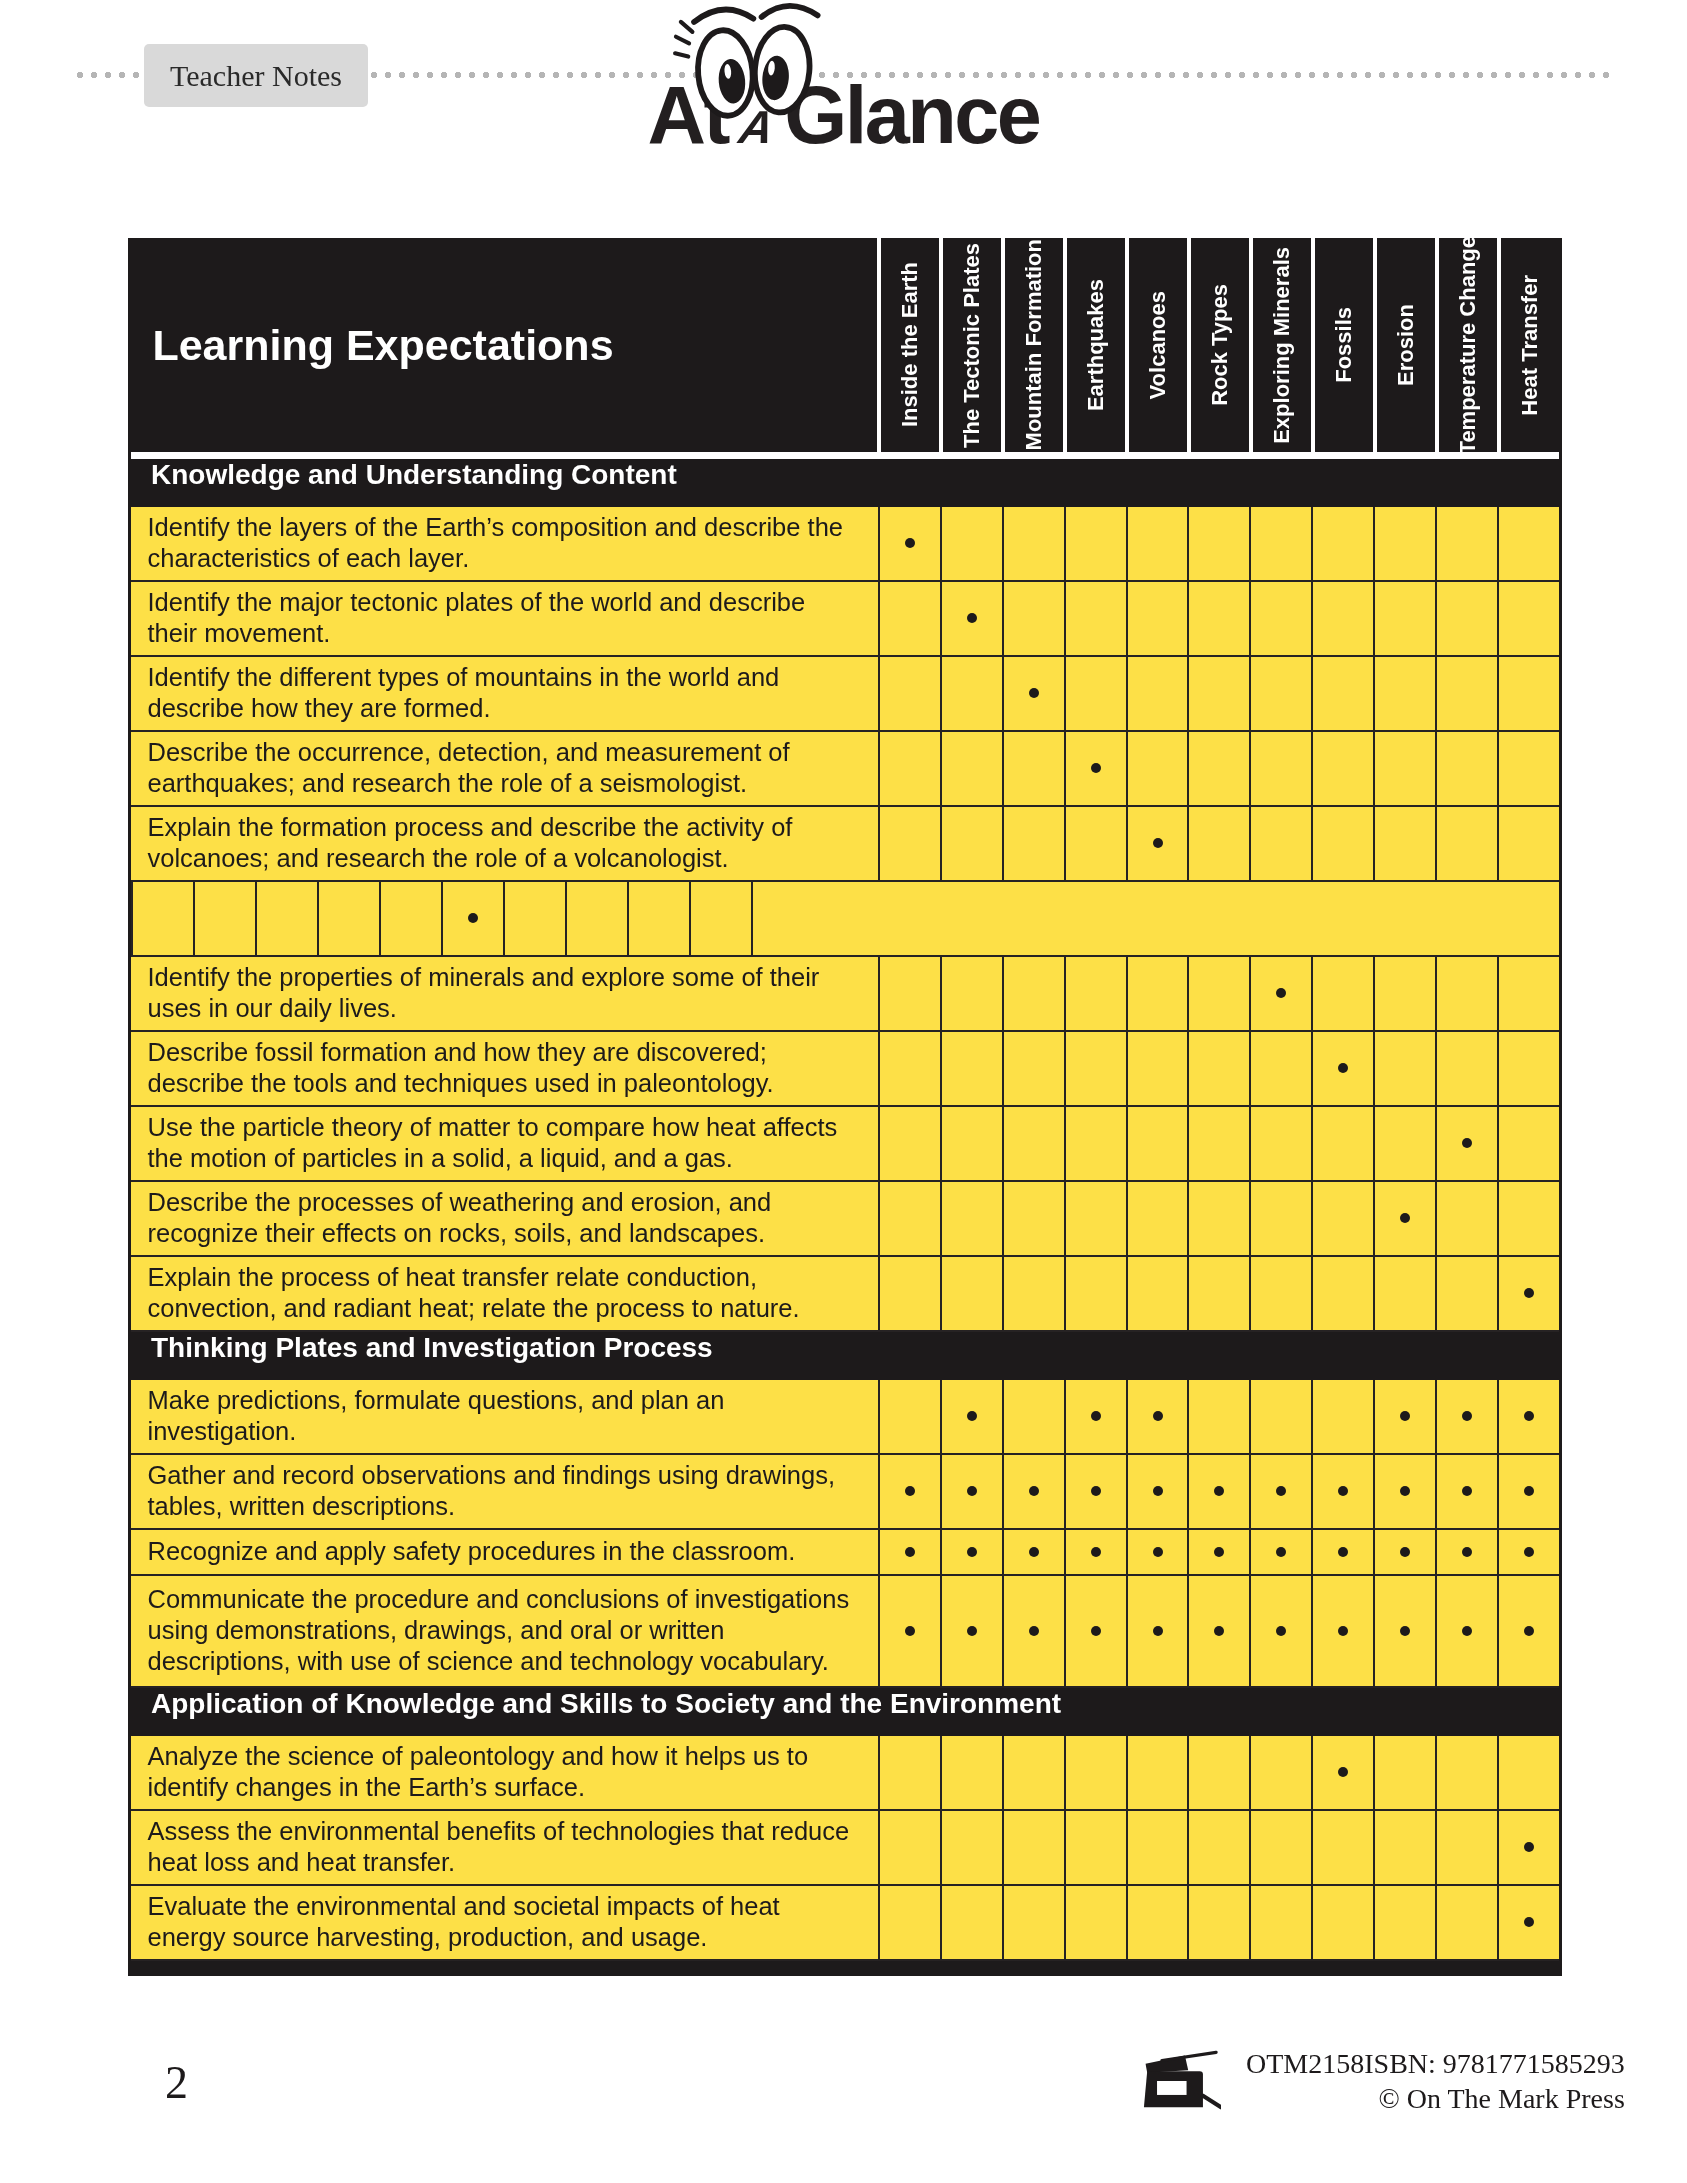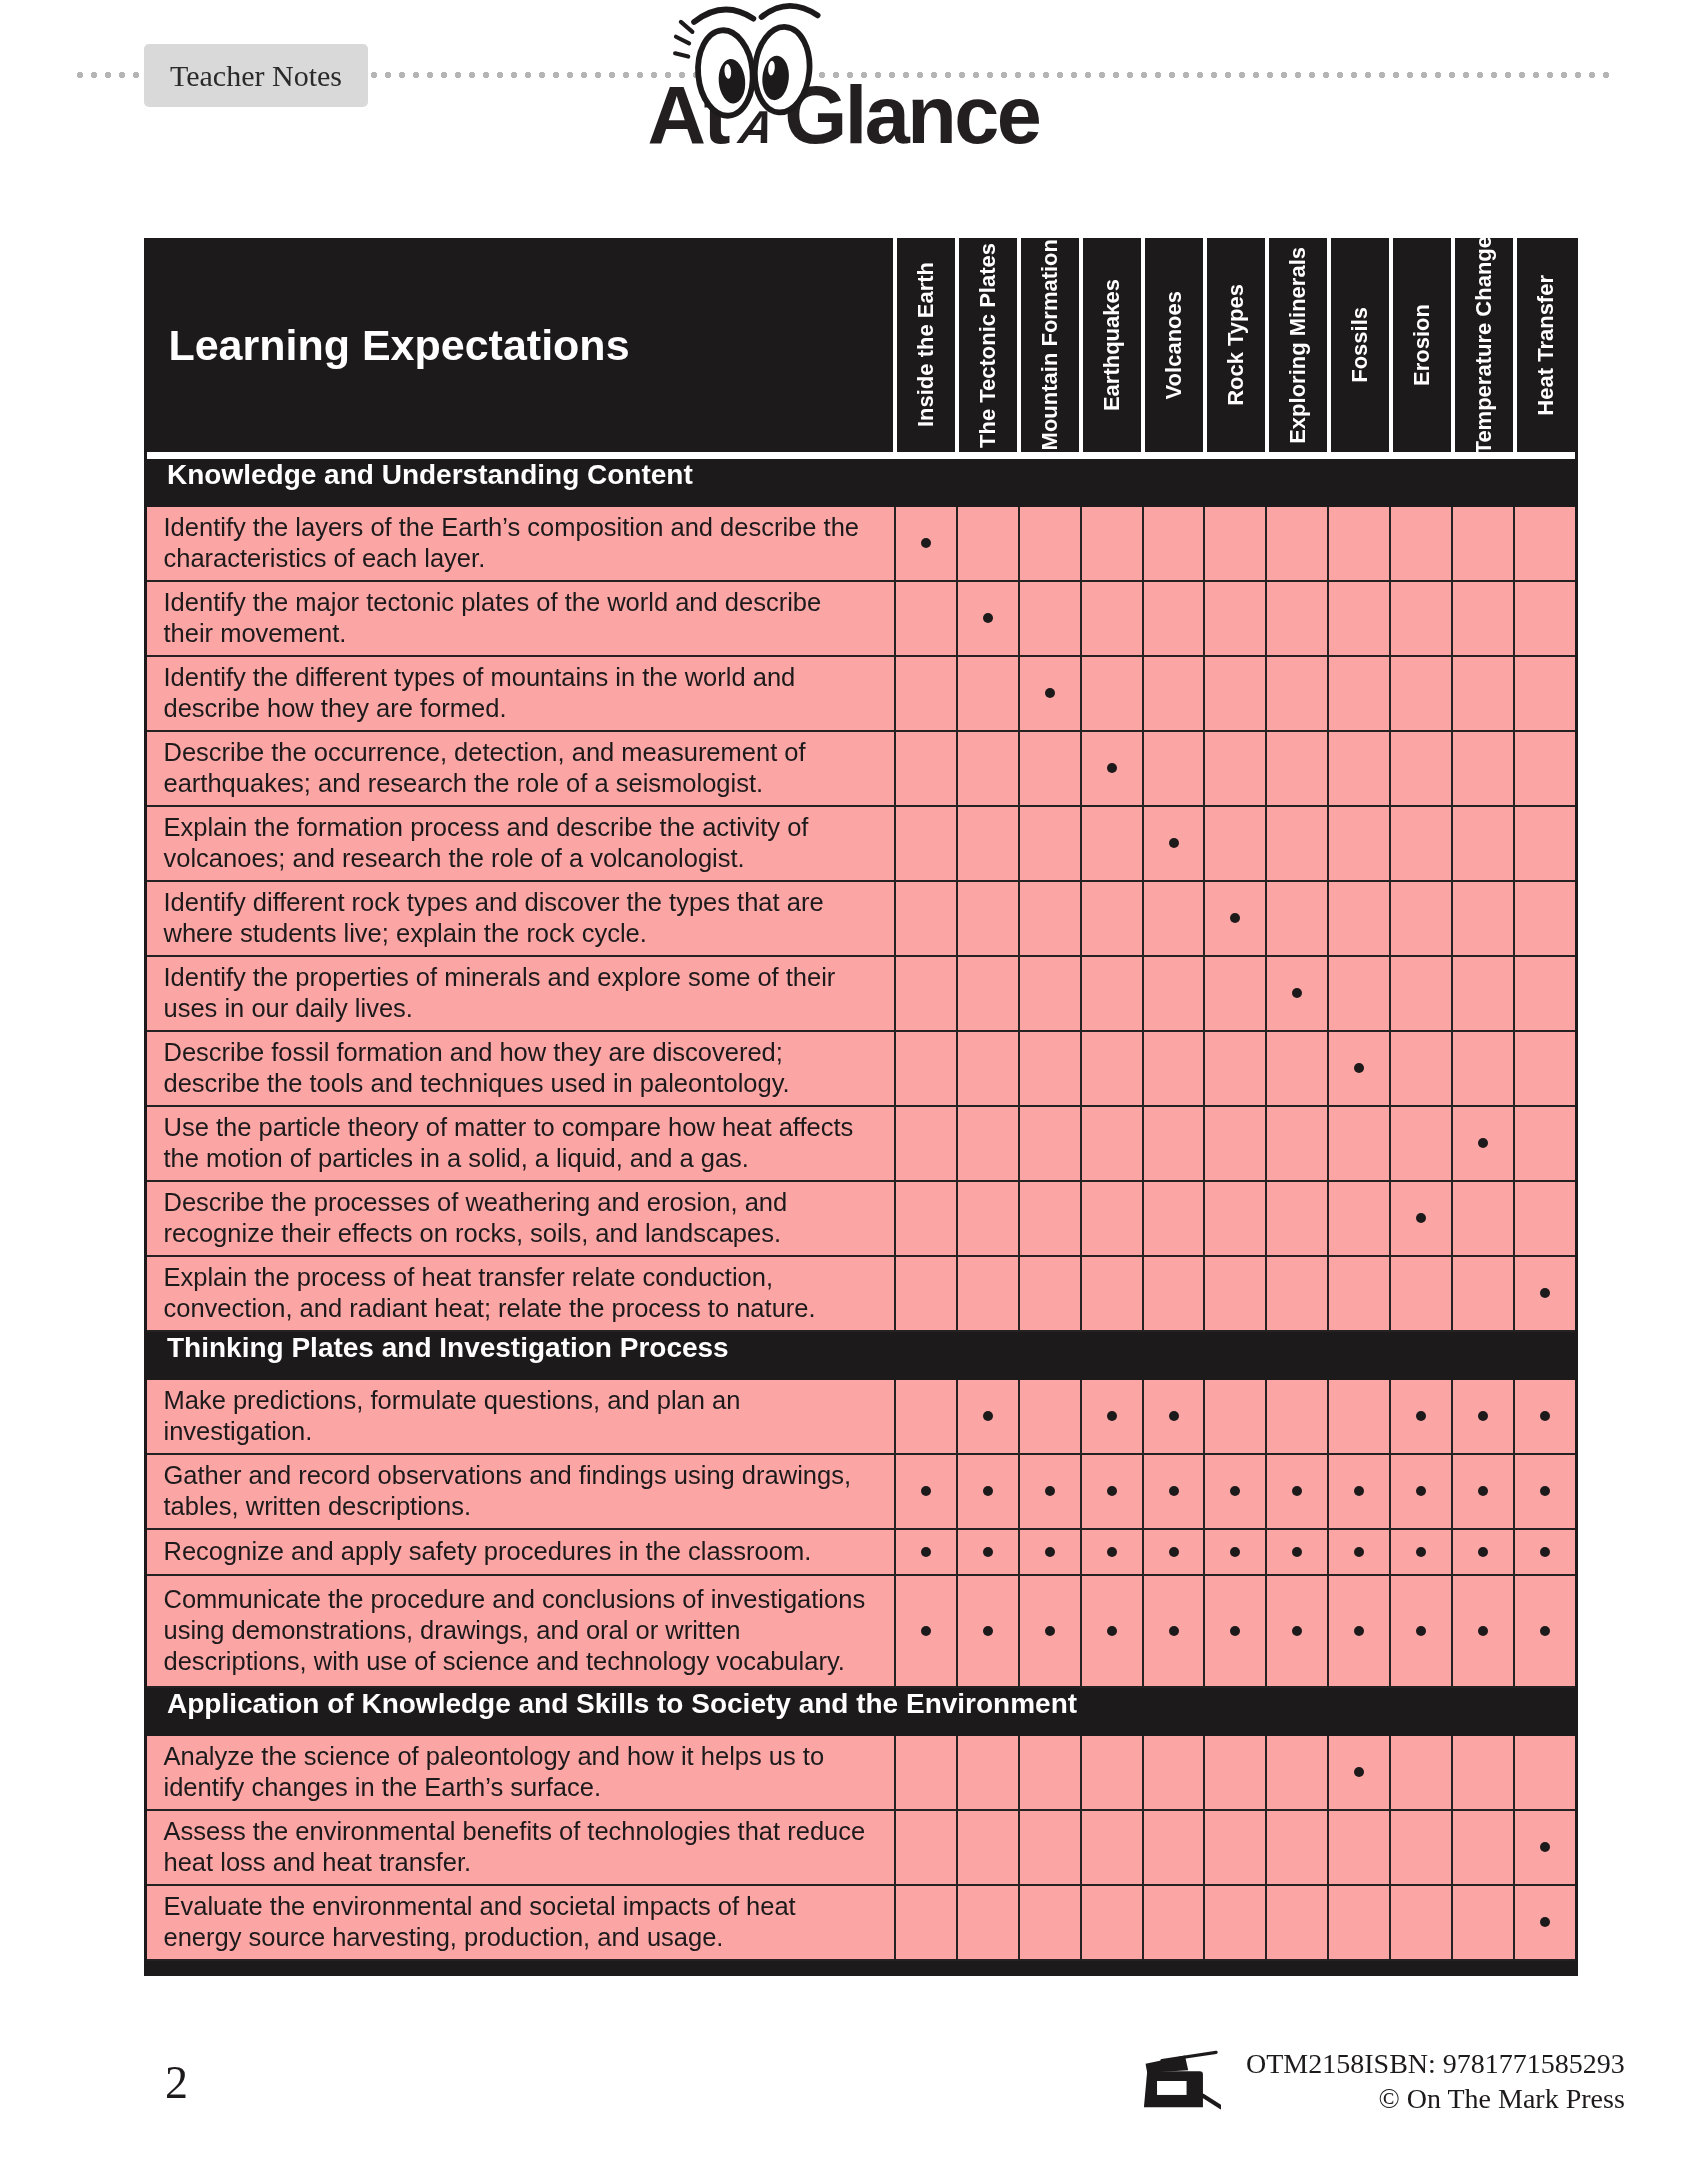--- a/index.html
+++ b/index.html
@@ -16,21 +16,21 @@
 
   .title{position:absolute;left:0;top:69px;width:1687px;display:flex;justify-content:center;
     align-items:baseline;z-index:3;}
   .t-big{font-weight:bold;font-size:81px;letter-spacing:-2.5px;color:#231f20;}
   .t-a-wrap{position:relative;display:inline-block;margin:0 11.5px;}
   .t-a{font-size:46px;font-style:italic;font-weight:bold;display:inline-block;
     transform:skewX(-10deg);color:#231f20;}
   .eyes{position:absolute;left:50%;bottom:33px;transform:translateX(-52%);}
 
   
-  .sheet{position:absolute;left:144px;top:238px;width:1428px;background:#fca5a5;
+  .sheet{position:absolute;left:128px;top:238px;width:1428px;background:#fde047;
     border-left:3.3px solid #1d1a1b;border-right:3.3px solid #1d1a1b;border-bottom:15px solid #1d1a1b;}
   .thead{display:flex;height:214px;}
   .corner{width:748px;box-sizing:border-box;background:#1d1a1b;display:flex;align-items:center;
     padding-left:21.4px;}
   .corner span{color:#fff;font-weight:bold;font-size:43px;letter-spacing:0px;}
   .cols{display:flex;}
   .col-head{width:62px;box-sizing:border-box;background:#1d1a1b;border-left:4.1px solid #ffffff;
     display:flex;align-items:center;justify-content:center;overflow:hidden;}
   .col-head span{writing-mode:vertical-rl;transform:rotate(180deg);color:#fff;font-weight:bold;
     font-size:22px;white-space:nowrap;}
@@ -224,24 +224,20 @@
             <span class="dot"></span>
           </div>
           <div class="dot-cell"></div>
           <div class="dot-cell"></div>
           <div class="dot-cell"></div>
           <div class="dot-cell"></div>
           <div class="dot-cell"></div>
           <div class="dot-cell"></div>
         </div>
         <div class="row l2">
-          <div class="cell-text">
-            <span>Identify different rock types and discover the types that are
-where students live; explain the rock cycle.</span>
-          </div>
           <div class="dot-cell"></div>
           <div class="dot-cell"></div>
           <div class="dot-cell"></div>
           <div class="dot-cell"></div>
           <div class="dot-cell"></div>
           <div class="dot-cell">
             <span class="dot"></span>
           </div>
           <div class="dot-cell"></div>
           <div class="dot-cell"></div>

